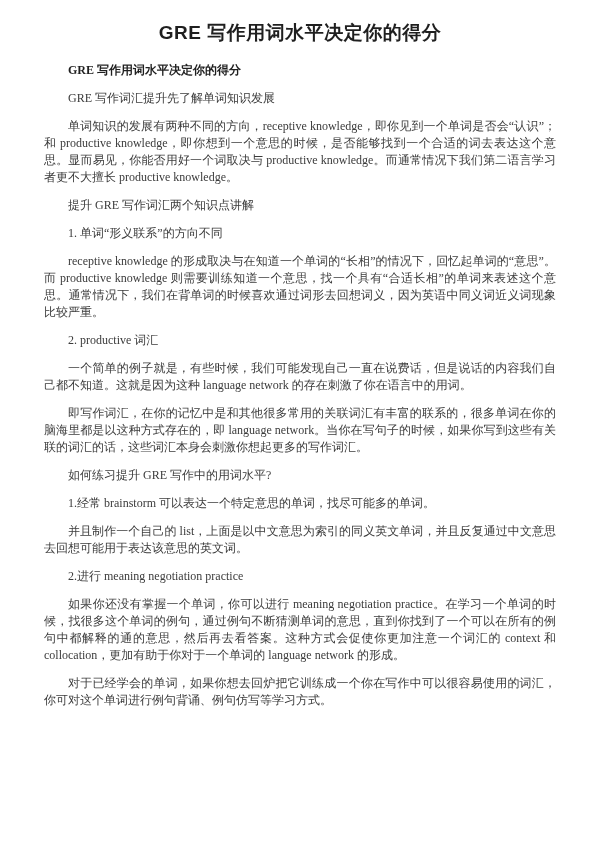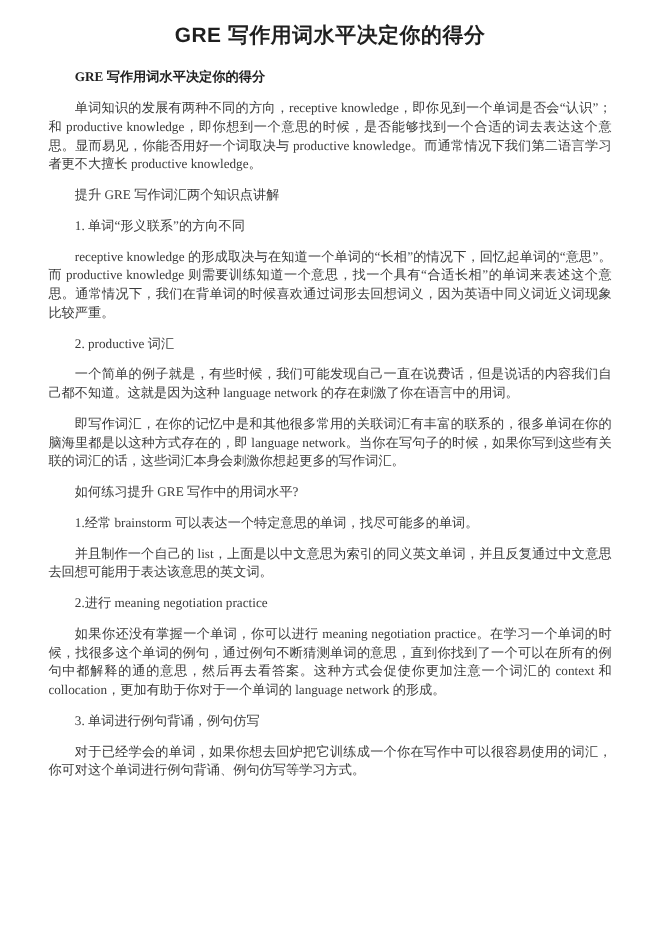--- a/index.html
+++ b/index.html
@@ -45,28 +45,28 @@
     margin-top: 16px;
   }
 </style>
 </head>
 <body>
 
 <div class="page">
   <h1 class="doc-title">GRE 写作用词水平决定你的得分</h1>
 
   <p class="para bold">GRE 写作用词水平决定你的得分</p>
+  <p class="para">GRE 写作词汇提升先了解单词知识发展</p>
   <p class="para">单词知识的发展有两种不同的方向，receptive knowledge，即你见到一个单词是否会“认识”；和 productive knowledge，即你想到一个意思的时候，是否能够找到一个合适的词去表达这个意思。显而易见，你能否用好一个词取决与 productive knowledge。而通常情况下我们第二语言学习者更不大擅长 productive knowledge。</p>
   <p class="para">提升 GRE 写作词汇两个知识点讲解</p>
   <p class="para">1. 单词“形义联系”的方向不同</p>
   <p class="para">receptive knowledge 的形成取决与在知道一个单词的“长相”的情况下，回忆起单词的“意思”。而 productive knowledge 则需要训练知道一个意思，找一个具有“合适长相”的单词来表述这个意思。通常情况下，我们在背单词的时候喜欢通过词形去回想词义，因为英语中同义词近义词现象比较严重。</p>
   <p class="para">2. productive 词汇</p>
   <p class="para">一个简单的例子就是，有些时候，我们可能发现自己一直在说费话，但是说话的内容我们自己都不知道。这就是因为这种 language network 的存在刺激了你在语言中的用词。</p>
   <p class="para">即写作词汇，在你的记忆中是和其他很多常用的关联词汇有丰富的联系的，很多单词在你的脑海里都是以这种方式存在的，即 language network。当你在写句子的时候，如果你写到这些有关联的词汇的话，这些词汇本身会刺激你想起更多的写作词汇。</p>
   <p class="para">如何练习提升 GRE 写作中的用词水平?</p>
   <p class="para">1.经常 brainstorm 可以表达一个特定意思的单词，找尽可能多的单词。</p>
   <p class="para">并且制作一个自己的 list，上面是以中文意思为索引的同义英文单词，并且反复通过中文意思去回想可能用于表达该意思的英文词。</p>
   <p class="para">2.进行 meaning negotiation practice</p>
   <p class="para">如果你还没有掌握一个单词，你可以进行 meaning negotiation practice。在学习一个单词的时候，找很多这个单词的例句，通过例句不断猜测单词的意思，直到你找到了一个可以在所有的例句中都解释的通的意思，然后再去看答案。这种方式会促使你更加注意一个词汇的 context 和 collocation，更加有助于你对于一个单词的 language network 的形成。</p>
-  <p class="para">3. 单词进行例句背诵，例句仿写</p>
   <p class="para">对于已经学会的单词，如果你想去回炉把它训练成一个你在写作中可以很容易使用的词汇，你可对这个单词进行例句背诵、例句仿写等学习方式。</p>
 
 </div>
 
 </body></html>

